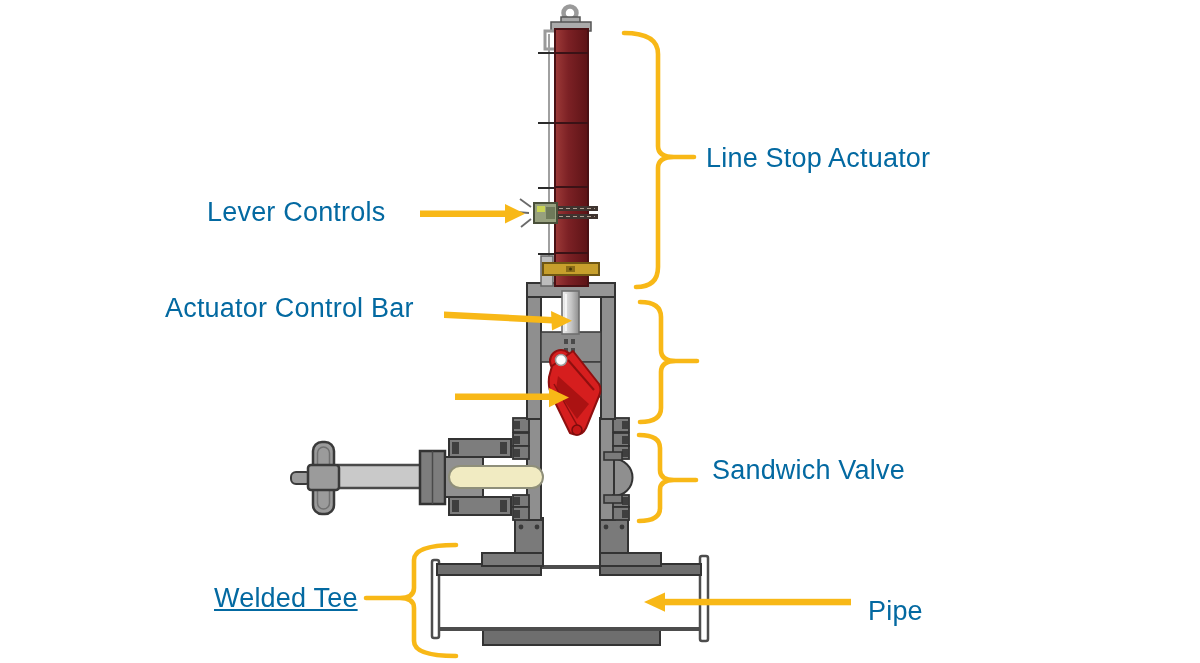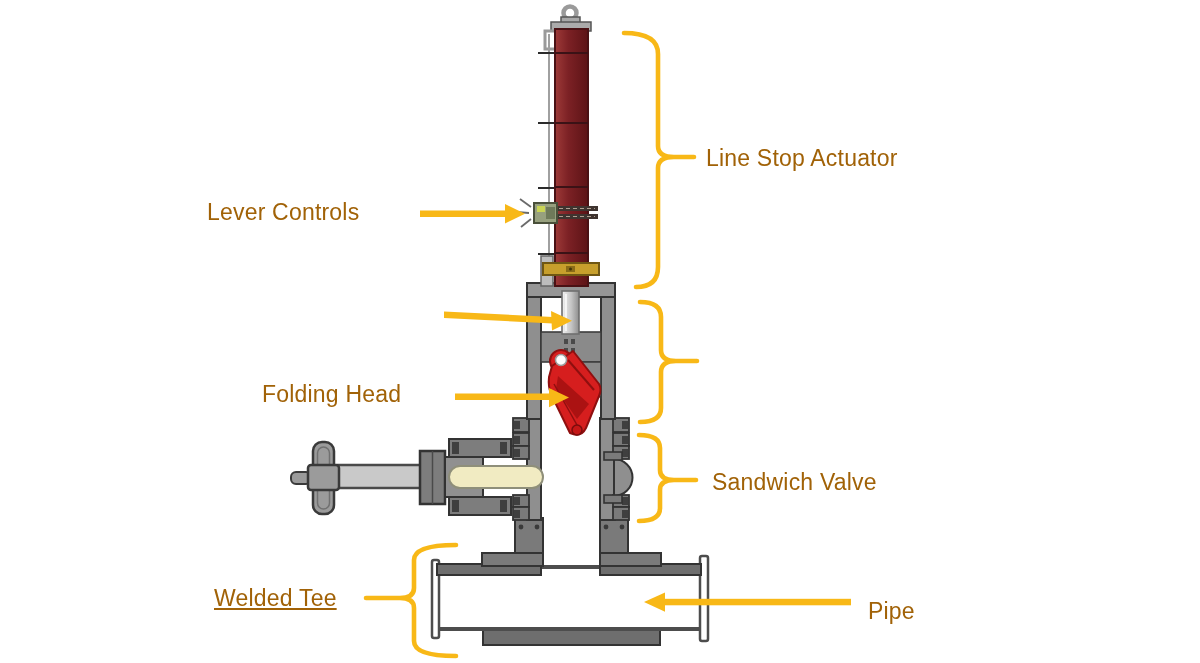--- a/index.html
+++ b/index.html
@@ -2,21 +2,21 @@
 <html><head>
 <meta charset="utf-8">
 <style>
   html,body{margin:0;padding:0;background:#fff;}
   #canvas{
     position:relative;width:1200px;height:663px;background:#ffffff;
     font-family:"Liberation Sans", sans-serif;overflow:hidden;
   }
   #machine-svg{position:absolute;left:0;top:0;}
   .diagram-label{
-    position:absolute;font-size:23px;line-height:30px;color:#a16207;
+    position:absolute;font-size:27px;line-height:30px;color:#0369a1;
     white-space:nowrap;letter-spacing:0.2px;
   }
 </style>
 </head>
 <body>
 
 <div id="canvas">
 
   <svg id="machine-svg" width="1200" height="663" viewBox="0 0 1200 663">
     <defs>
@@ -193,22 +193,22 @@
         <rect x="663" y="598.8" width="188" height="6.5"></rect>
         <polygon points="665,592.5 644,602 665,611.7"></polygon>
       </g>
     </g>
   </svg>
 
   <div class="diagram-label" style="left:207px;top:197px;">Lever Controls</div>
 
   <div class="diagram-label" style="left:706px;top:143px;">Line Stop Actuator</div>
 
-
-
-  <div class="diagram-label" style="left:262px;top:379px;">Folding Head</div>
-
-  <div class="diagram-label" style="left:712px;top:467px;">Sandwich Valve</div>
+  <div class="diagram-label" style="left:165px;top:293px;">Actuator Control Bar</div>
+
+
+
+  <div class="diagram-label" style="left:712px;top:455px;">Sandwich Valve</div>
 
   <div class="diagram-label" style="left:214px;top:583px;text-decoration:underline;">Welded Tee</div>
 
   <div class="diagram-label" style="left:868px;top:596px;text-align:right;">Pipe</div>
 </div>
 
 </body></html>

